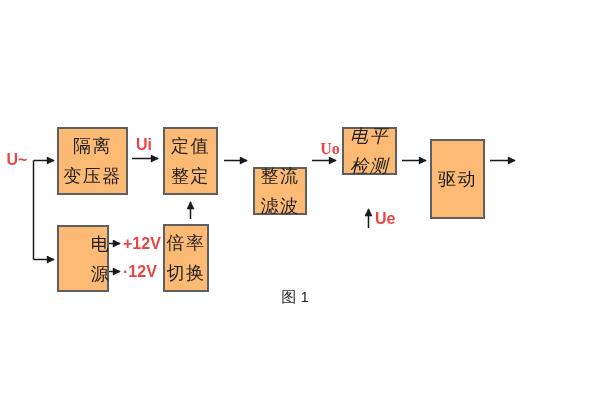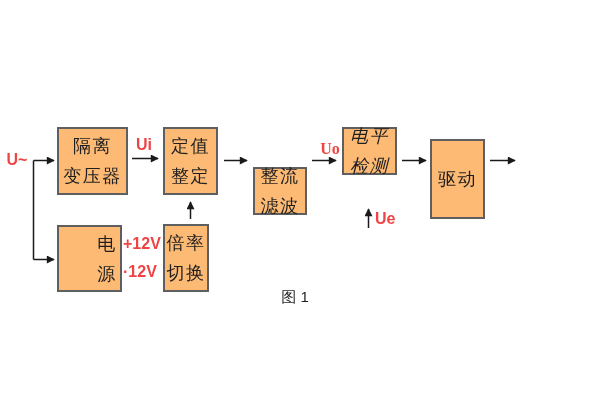--- a/index.html
+++ b/index.html
@@ -81,21 +81,21 @@
   <div class="box" style="left:57px; top:127px; width:71px; height:68px;">隔离
 变压器</div>
   <div class="box" style="left:163px; top:127px; width:55px; height:68px;">定值
 整定</div>
   <div class="box" style="left:253px; top:127px; width:54px; height:48px;margin-top:40px;">整流
 滤波</div>
   <div class="box" style="left:342px; top:127px; width:55px; height:48px;font-style:italic;">电平
 检测</div>
   <div class="box" style="left:430px; top:139px; width:55px; height:80px;">驱动</div>
 
-  <div class="box" style="left:57px; top:225px; width:65px; height:67px;padding-left:35px;">电源</div>
+  <div class="box" style="left:57px; top:225px; width:52px; height:67px;padding-left:35px;">电源</div>
   <div class="box" style="left:163px; top:224px; width:46px; height:68px;">倍率
 切换</div>
 
   <div class="lbl center" style="left:2px; top:152px; width:30px;">U~</div>
   <div class="lbl center" style="left:130px; top:137px; width:28px;">Ui</div>
   <div class="lbl center" style="left:316px; top:141px; width:28px;font-family:Liberation Serif, serif;">Uo</div>
   <div class="lbl" style="left:375px; top:211px;">Ue</div>
   <div class="lbl" style="left:123px; top:236px;">+12V</div>
   <div class="lbl" style="left:123px; top:264px;">·12V</div>
 

